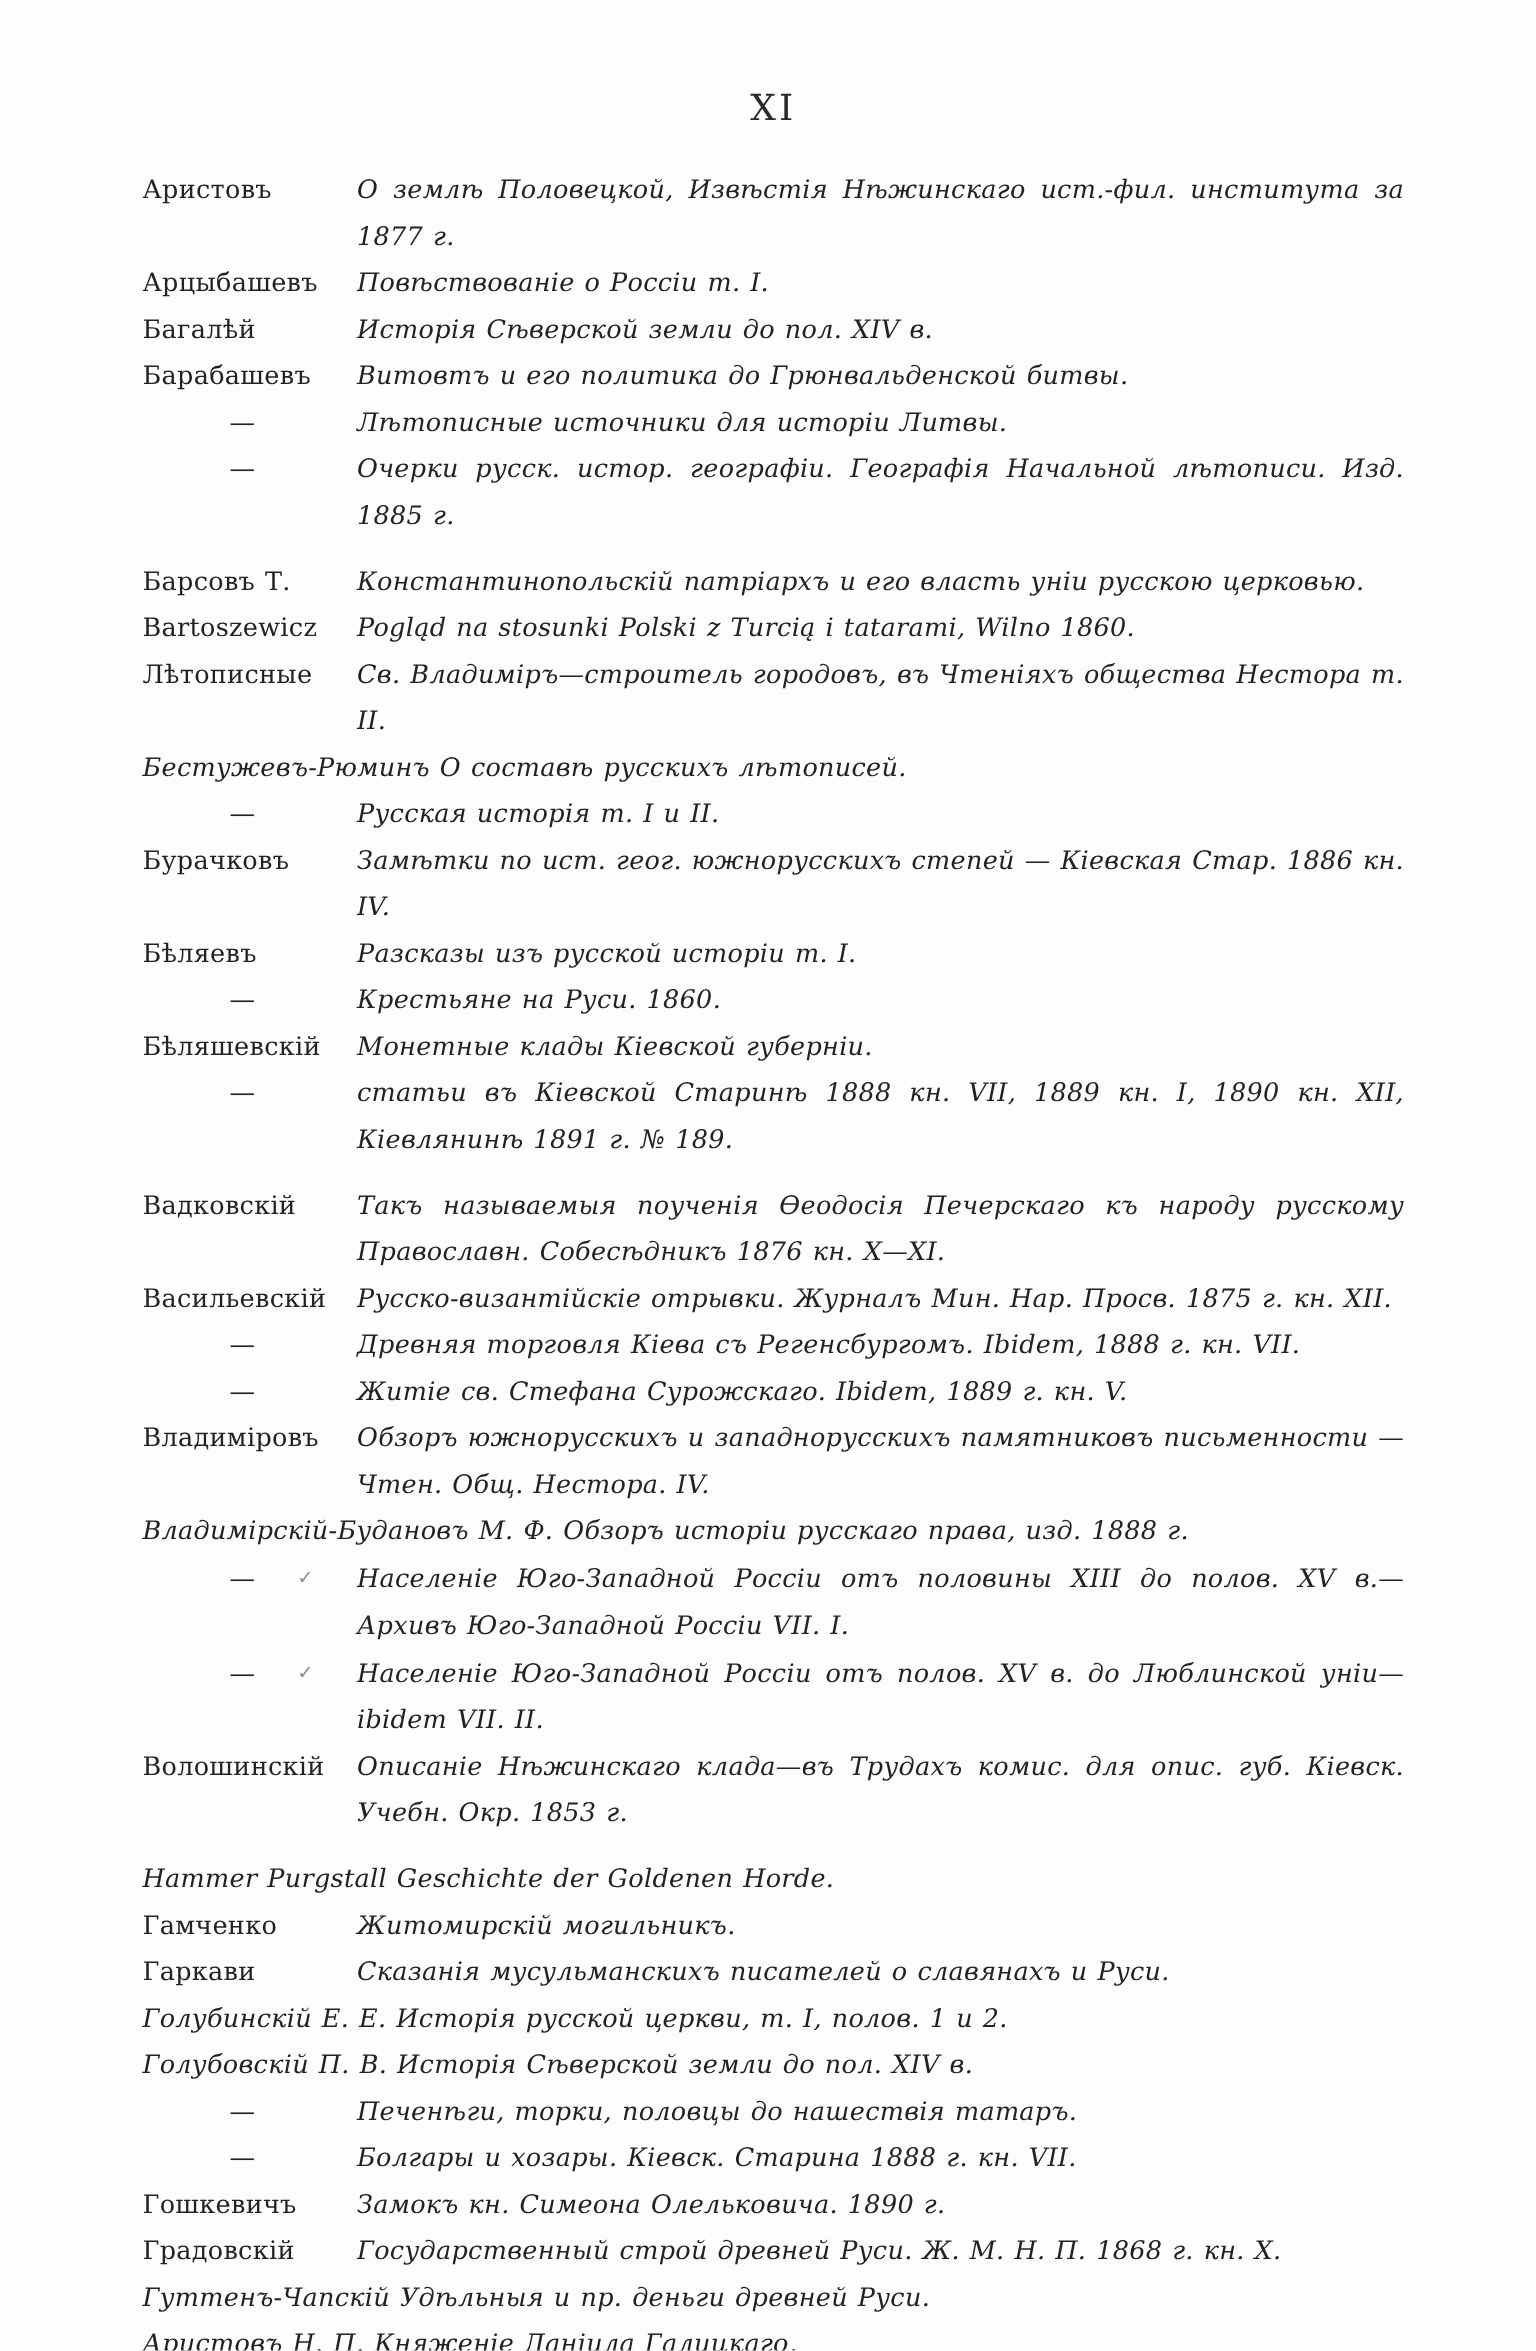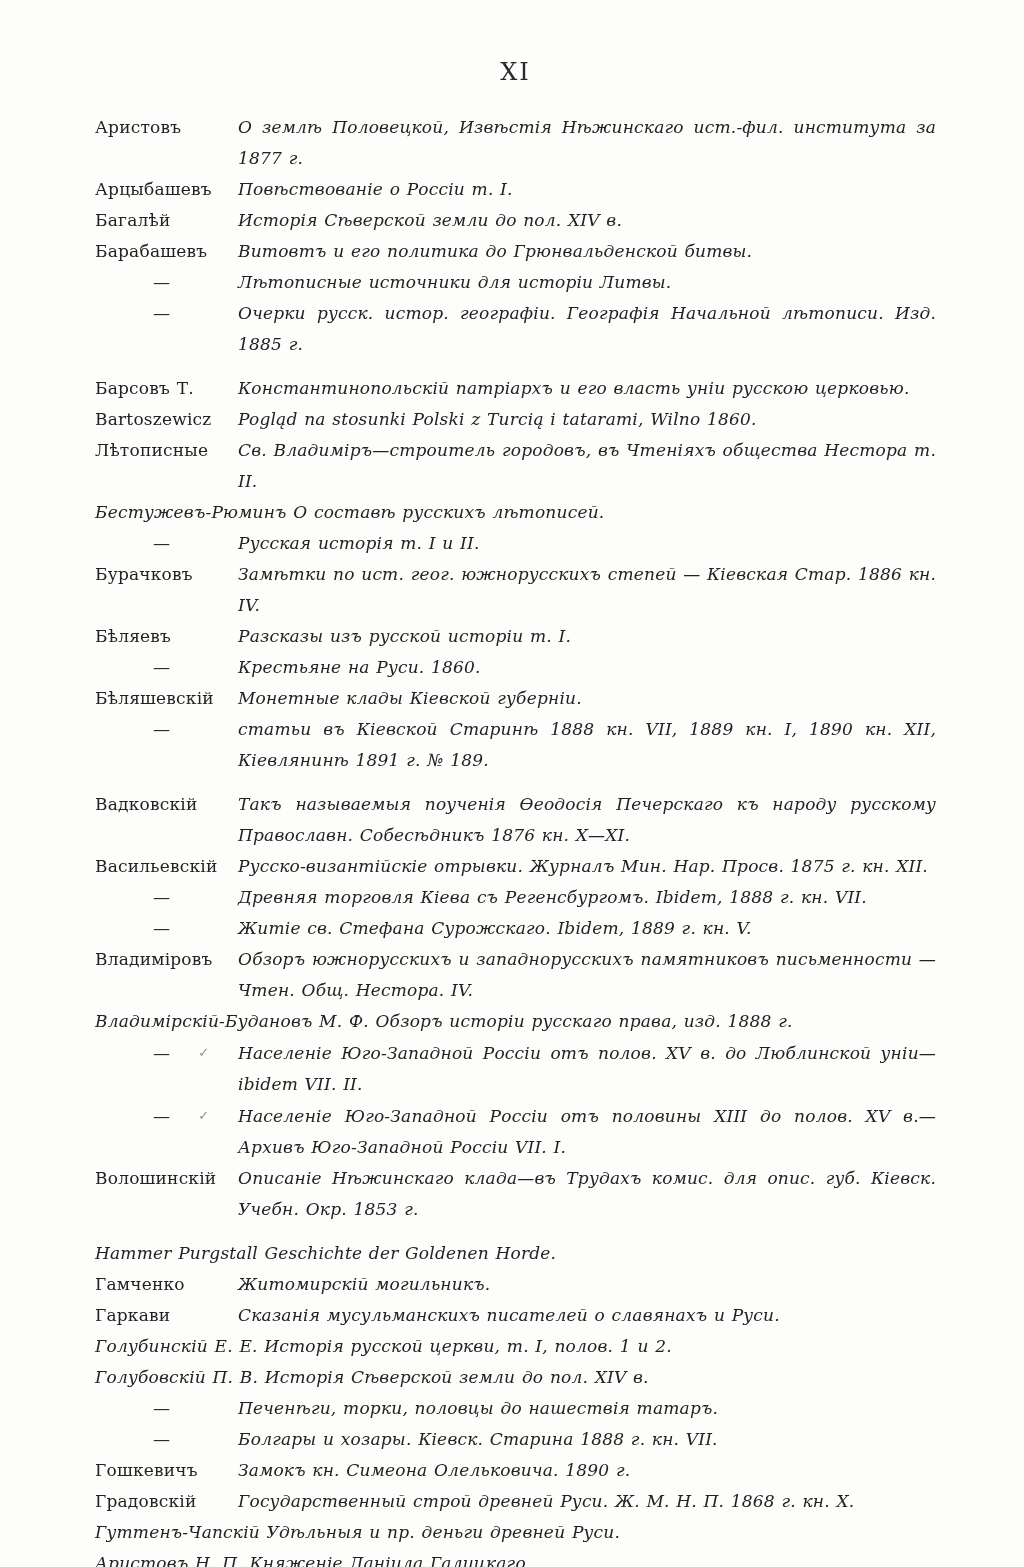--- a/index.html
+++ b/index.html
@@ -90,22 +90,22 @@
       <div class="entry"><span class="author">Бѣляевъ</span><span class="title">Разсказы изъ русской исторіи т. I.</span></div>
       <div class="entry"><span class="author dash">—</span><span class="title">Крестьяне на Руси. 1860.</span></div>
       <div class="entry"><span class="author">Бѣляшевскій</span><span class="title">Монетные клады Кіевской губерніи.</span></div>
       <div class="entry"><span class="author dash">—</span><span class="title">статьи въ Кіевской Старинѣ 1888 кн. VII, 1889 кн. I, 1890 кн. XII, Кіевлянинѣ 1891 г. № 189.</span></div>
       <div class="entry gap"><span class="author">Вадковскій</span><span class="title">Такъ называемыя поученія Ѳеодосія Печерскаго къ народу русскому Православн. Собесѣдникъ 1876 кн. X—XI.</span></div>
       <div class="entry"><span class="author">Васильевскій</span><span class="title">Русско-византійскіе отрывки. Журналъ Мин. Нар. Просв. 1875 г. кн. XII.</span></div>
       <div class="entry"><span class="author dash">—</span><span class="title">Древняя торговля Кіева съ Регенсбургомъ. Ibidem, 1888 г. кн. VII.</span></div>
       <div class="entry"><span class="author dash">—</span><span class="title">Житіе св. Стефана Сурожскаго. Ibidem, 1889 г. кн. V.</span></div>
       <div class="entry"><span class="author">Владиміровъ</span><span class="title">Обзоръ южнорусскихъ и западнорусскихъ памятниковъ письменности — Чтен. Общ. Нестора. IV.</span></div>
       <div class="entry"><span class="author inline">Владимірскій-Будановъ М. Ф.</span> <span class="title">Обзоръ исторіи русскаго права, изд. 1888 г.</span></div>
+      <div class="entry"><span class="author dash">—<span class="pencil-mark">✓</span></span><span class="title">Населеніе Юго-Западной Россіи отъ половины XIII до полов. XV в.— Архивъ Юго-Западной Россіи VII. I.</span></div>
       <div class="entry"><span class="author dash">—<span class="pencil-mark">✓</span></span><span class="title">Населеніе Юго-Западной Россіи отъ полов. XV в. до Люблинской уніи— ibidem VII. II.</span></div>
-      <div class="entry"><span class="author dash">—<span class="pencil-mark">✓</span></span><span class="title">Населеніе Юго-Западной Россіи отъ половины XIII до полов. XV в.— Архивъ Юго-Западной Россіи VII. I.</span></div>
       <div class="entry"><span class="author">Волошинскій</span><span class="title">Описаніе Нѣжинскаго клада—въ Трудахъ комис. для опис. губ. Кіевск. Учебн. Окр. 1853 г.</span></div>
       <div class="entry gap"><span class="author inline">Hammer Purgstall</span> <span class="title">Geschichte der Goldenen Horde.</span></div>
       <div class="entry"><span class="author">Гамченко</span><span class="title">Житомирскій могильникъ.</span></div>
       <div class="entry"><span class="author">Гаркави</span><span class="title">Сказанія мусульманскихъ писателей о славянахъ и Руси.</span></div>
       <div class="entry"><span class="author inline">Голубинскій Е. Е.</span> <span class="title">Исторія русской церкви, т. I, полов. 1 и 2.</span></div>
       <div class="entry"><span class="author inline">Голубовскій П. В.</span> <span class="title">Исторія Сѣверской земли до пол. XIV в.</span></div>
       <div class="entry"><span class="author dash">—</span><span class="title">Печенѣги, торки, половцы до нашествія татаръ.</span></div>
       <div class="entry"><span class="author dash">—</span><span class="title">Болгары и хозары. Кіевск. Старина 1888 г. кн. VII.</span></div>
       <div class="entry"><span class="author">Гошкевичъ</span><span class="title">Замокъ кн. Симеона Олельковича. 1890 г.</span></div>
       <div class="entry"><span class="author">Градовскій</span><span class="title">Государственный строй древней Руси. Ж. М. Н. П. 1868 г. кн. X.</span></div>

